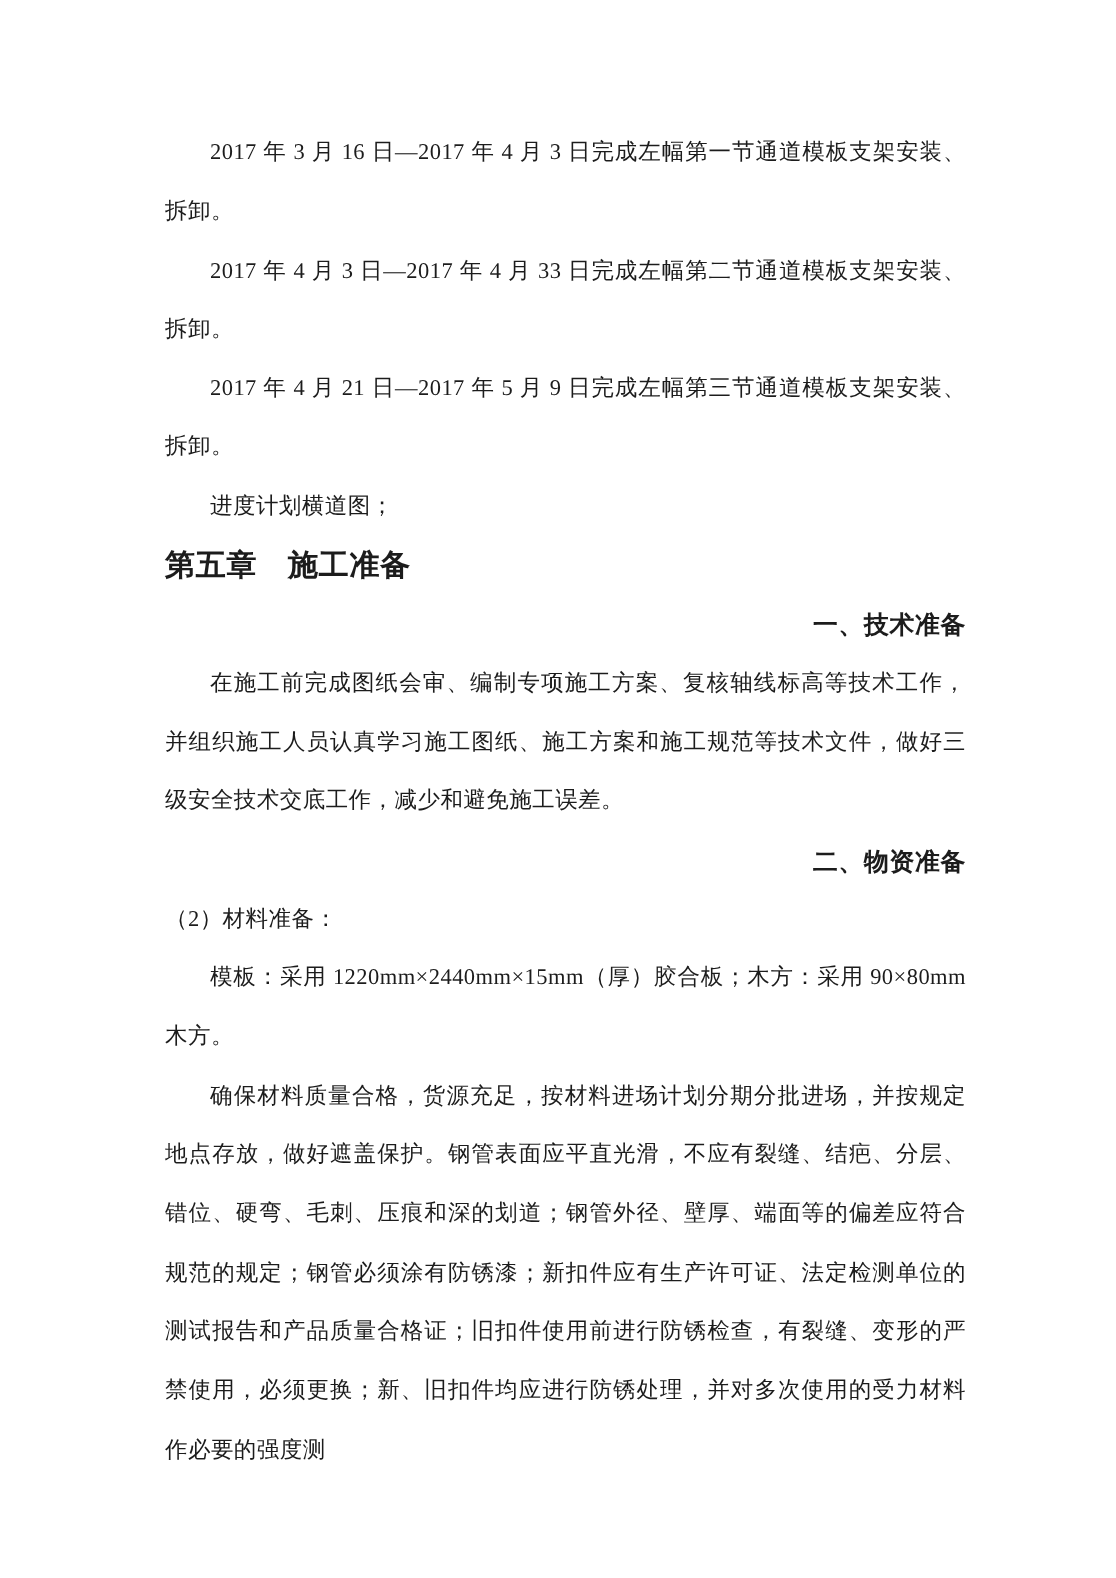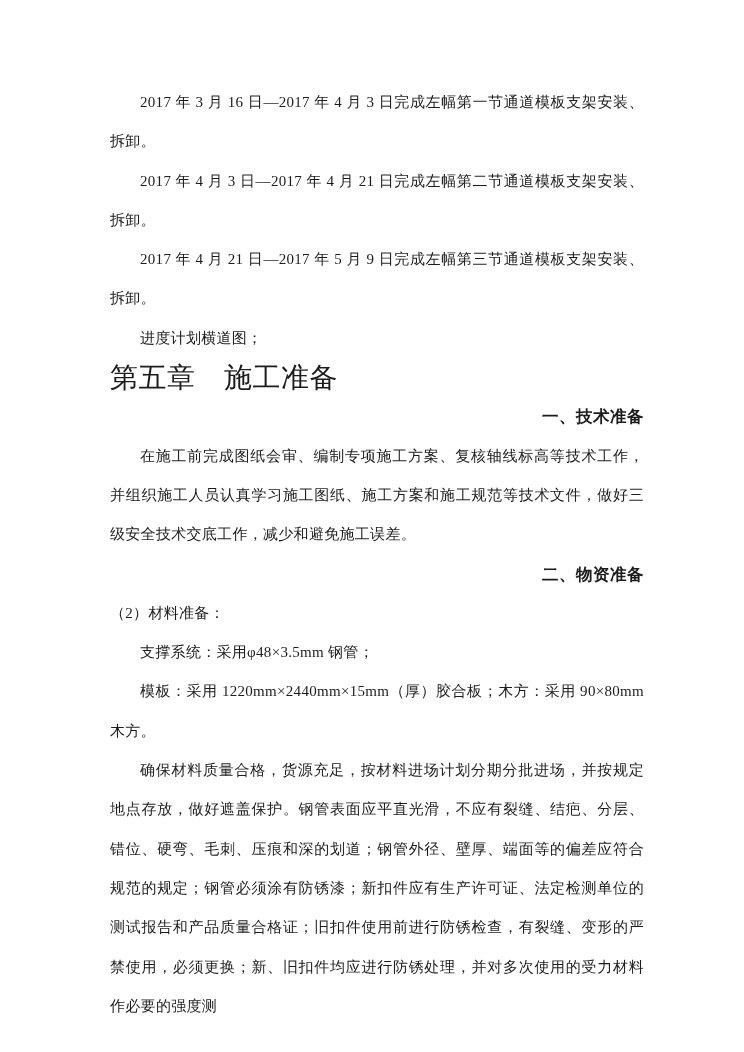--- a/index.html
+++ b/index.html
@@ -28,54 +28,53 @@
     text-justify: inter-ideograph;
     line-height: 39.3px;
     font-size: 15px;
     letter-spacing: 0.3px;
     word-break: break-all;
   }
   .indent2 {
     text-indent: 2em;
   }
   .page h1 {
-    font-size: 28px;
-    font-weight: normal;
+    font-size: 20px;
+    font-weight: bold;
     text-align: left;
     letter-spacing: 0.5px;
   }
   .page h2 {
     font-size: 16.5px;
     font-weight: bold;
     text-align: right;
     letter-spacing: 0.5px;
   }
 </style>
 </head>
 <body>
 
 <div class="page">
 
   <p class="indent2">2017 年 3 月 16 日—2017 年 4 月 3 日完成左幅第一节通道模板支架安装、拆卸。</p>
 
-  <p class="indent2">2017 年 4 月 3 日—2017 年 4 月 21 日完成左幅第二节通道模板支架安装、拆卸。</p>
+  <p class="indent2">2017 年 4 月 3 日—2017 年 4 月 33 日完成左幅第二节通道模板支架安装、拆卸。</p>
 
   <p class="indent2">2017 年 4 月 21 日—2017 年 5 月 9 日完成左幅第三节通道模板支架安装、拆卸。</p>
 
   <p class="indent2">进度计划横道图；</p>
 
   <h1>第五章　施工准备</h1>
 
   <h2>一、技术准备</h2>
 
   <p class="indent2">在施工前完成图纸会审、编制专项施工方案、复核轴线标高等技术工作，并组织施工人员认真学习施工图纸、施工方案和施工规范等技术文件，做好三级安全技术交底工作，减少和避免施工误差。</p>
 
   <h2>二、物资准备</h2>
 
   <p>（2）材料准备：</p>
 
-  <p class="indent2">支撑系统：采用φ48×3.5mm 钢管；</p>
 
   <p class="indent2">模板：采用 1220mm×2440mm×15mm（厚）胶合板；木方：采用 90×80mm 木方。</p>
 
   <p class="indent2">确保材料质量合格，货源充足，按材料进场计划分期分批进场，并按规定地点存放，做好遮盖保护。钢管表面应平直光滑，不应有裂缝、结疤、分层、错位、硬弯、毛刺、压痕和深的划道；钢管外径、壁厚、端面等的偏差应符合规范的规定；钢管必须涂有防锈漆；新扣件应有生产许可证、法定检测单位的测试报告和产品质量合格证；旧扣件使用前进行防锈检查，有裂缝、变形的严禁使用，必须更换；新、旧扣件均应进行防锈处理，并对多次使用的受力材料作必要的强度测</p>
 
 </div>
 
 </body></html>

